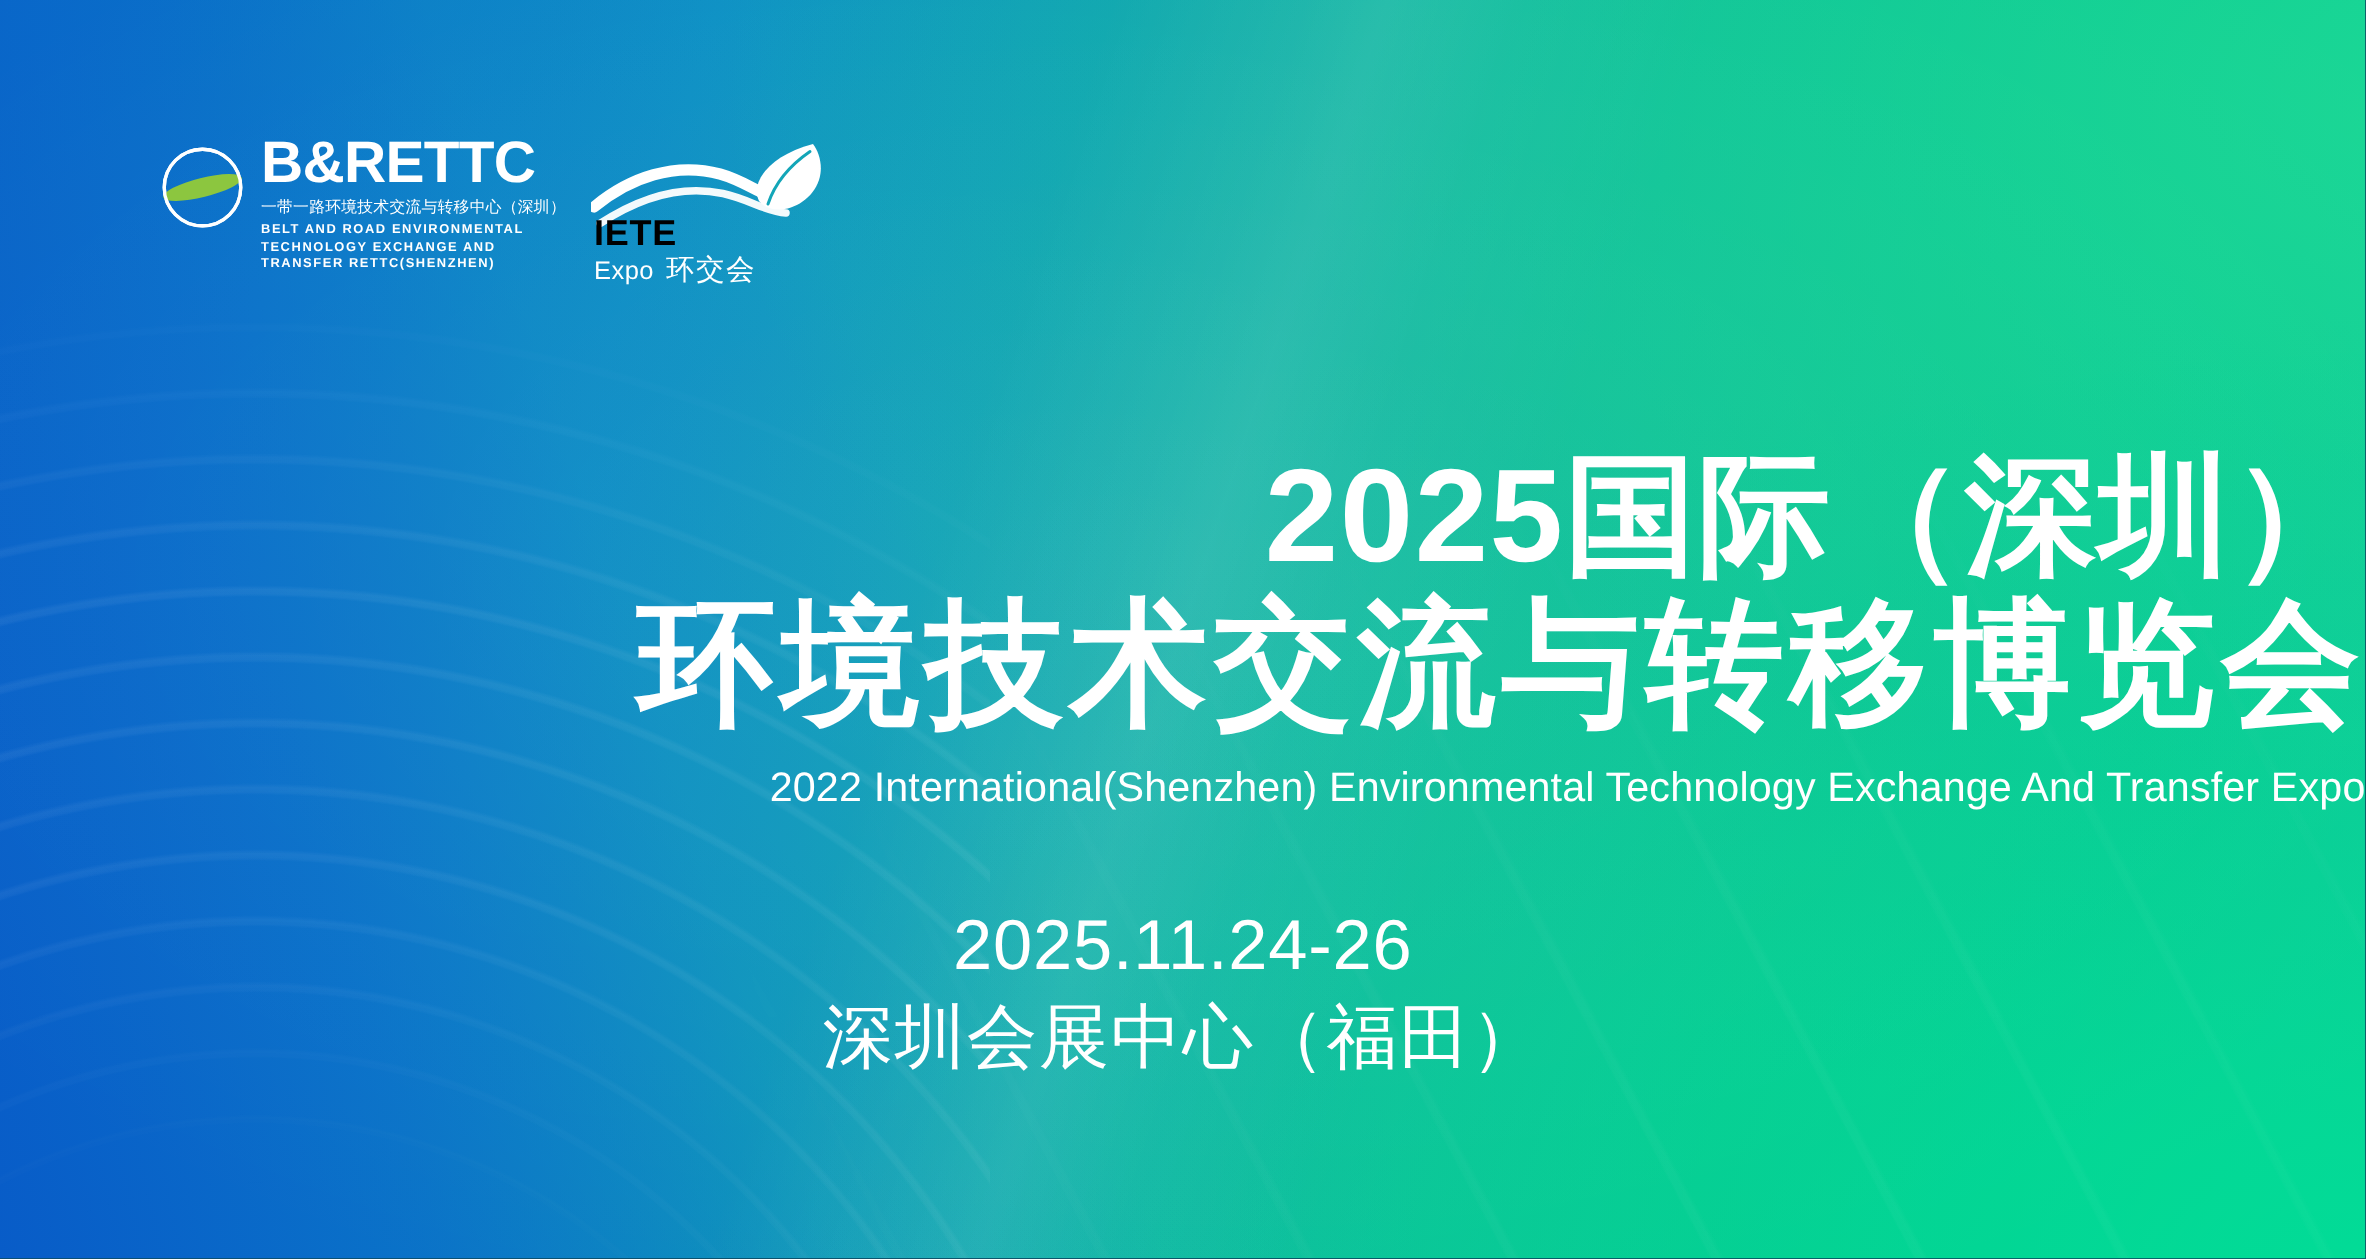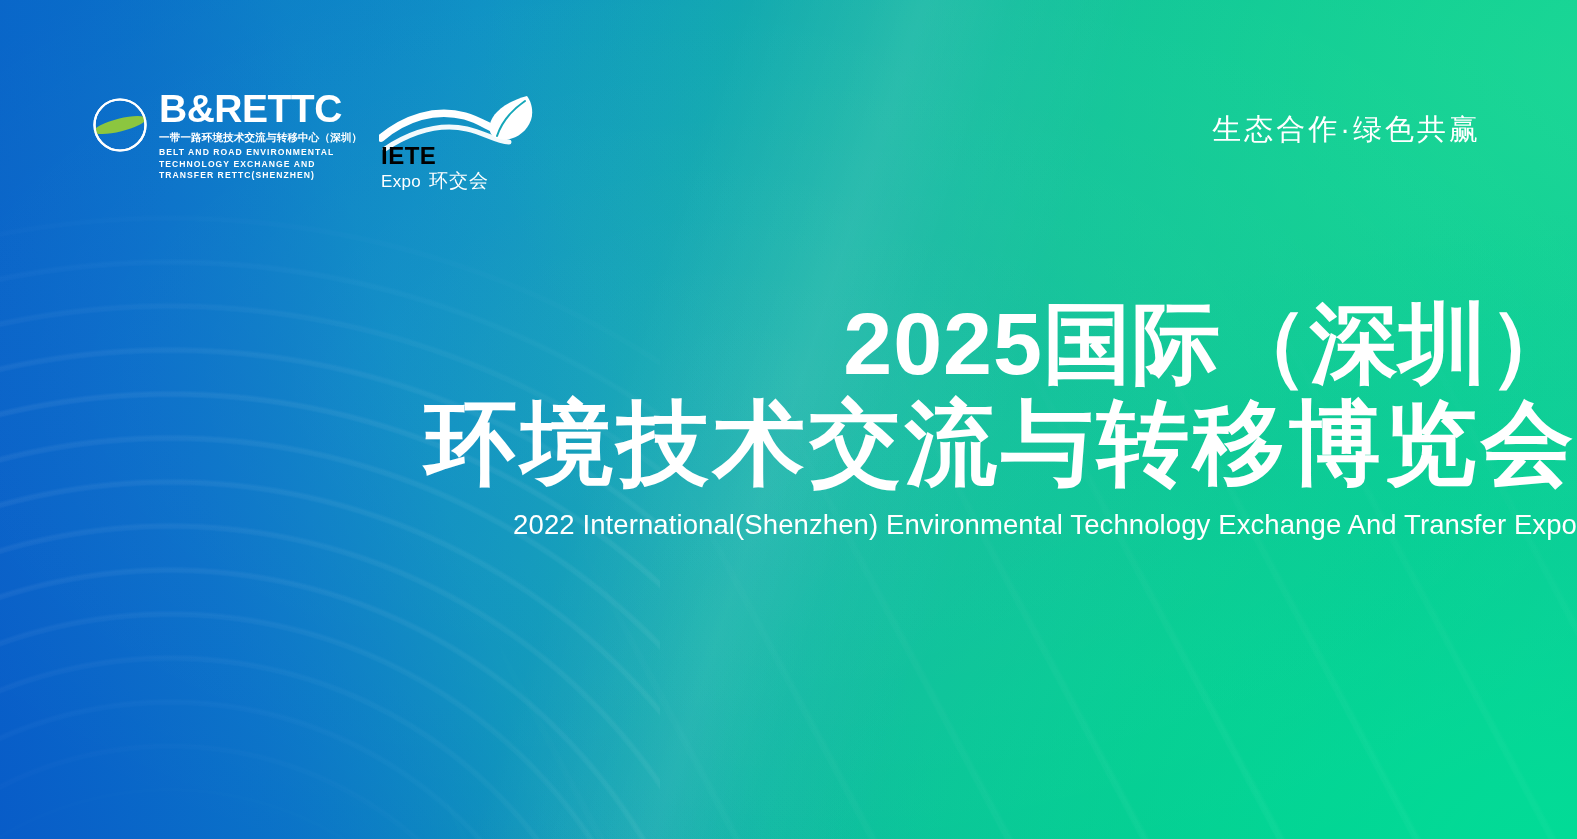--- a/index.html
+++ b/index.html
@@ -111,21 +111,21 @@
     pointer-events: none;
   }
   
   .bg-vignette {
     background: radial-gradient(120% 120% at 50% 45%, rgba(255,255,255,0.05) 0%, rgba(0,0,0,0) 55%);
   }
 
   
   .header {
     position: absolute;
-    left: 1px; right: 0;
+    left: 16px; right: 0;
     top: 78px;
     height: 110px;
   }
 
   
   .brettc-logo {
     position: absolute;
     left: 88px;
     top: 12px;
     display: flex;
@@ -148,21 +148,21 @@
     line-height: 0.98;
     white-space: nowrap;
   }
   .brettc-cn {
     font-size: 10.5px;
     color: #ffffff;
     letter-spacing: 0.2px;
     margin-top: 3px;
     text-align: right;
     white-space: nowrap;
-    font-weight: 700;
+    font-weight: 400;
   }
   .brettc-en {
     font-size: 8.6px;
     color: #ffffff;
     letter-spacing: 1.05px;
     line-height: 1.34;
     margin-top: 2px;
     font-weight: 700;
     max-width: 200px;
   }
@@ -334,23 +334,26 @@
         <path d="M148 4 C 118 12, 106 30, 112 42 C 122 54, 146 46, 152 28 C 155 19, 152 9, 148 4 Z" fill="#ffffff"></path>
         <path d="M146 9 C 130 20, 122 32, 118 44" fill="none" stroke="#13a6b8" stroke-width="2" stroke-linecap="round"></path>
       </svg>
       <div class="iete-iete">IETE</div>
       <div class="iete-sub">
         <span class="iete-expo">Expo</span>
         <span class="iete-cn">环交会</span>
       </div>
     </div>
 
-    <div class="slogan">生态合作·绿色共赢</div>
   </div>
 
   <div class="title-block">
     <div class="title-line1">2025国际（深圳）</div>
     <div class="title-line2">环境技术交流与转移博览会</div>
     <div class="title-en">2022 International(Shenzhen) Environmental Technology Exchange And Transfer Expo</div>
   </div>
 
+  <div class="info-block">
+    <div class="info-date">2025.11.24-26</div>
+    <div class="info-venue">深圳会展中心（福田）</div>
+  </div>
 
 </div>
 
 </body></html>

